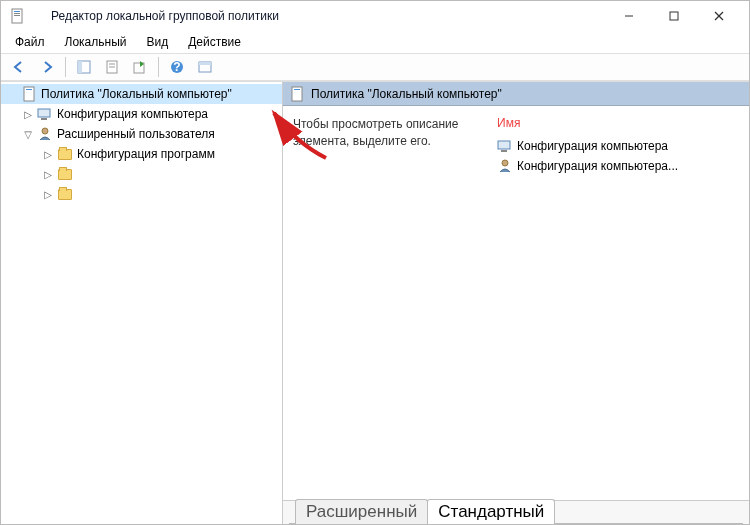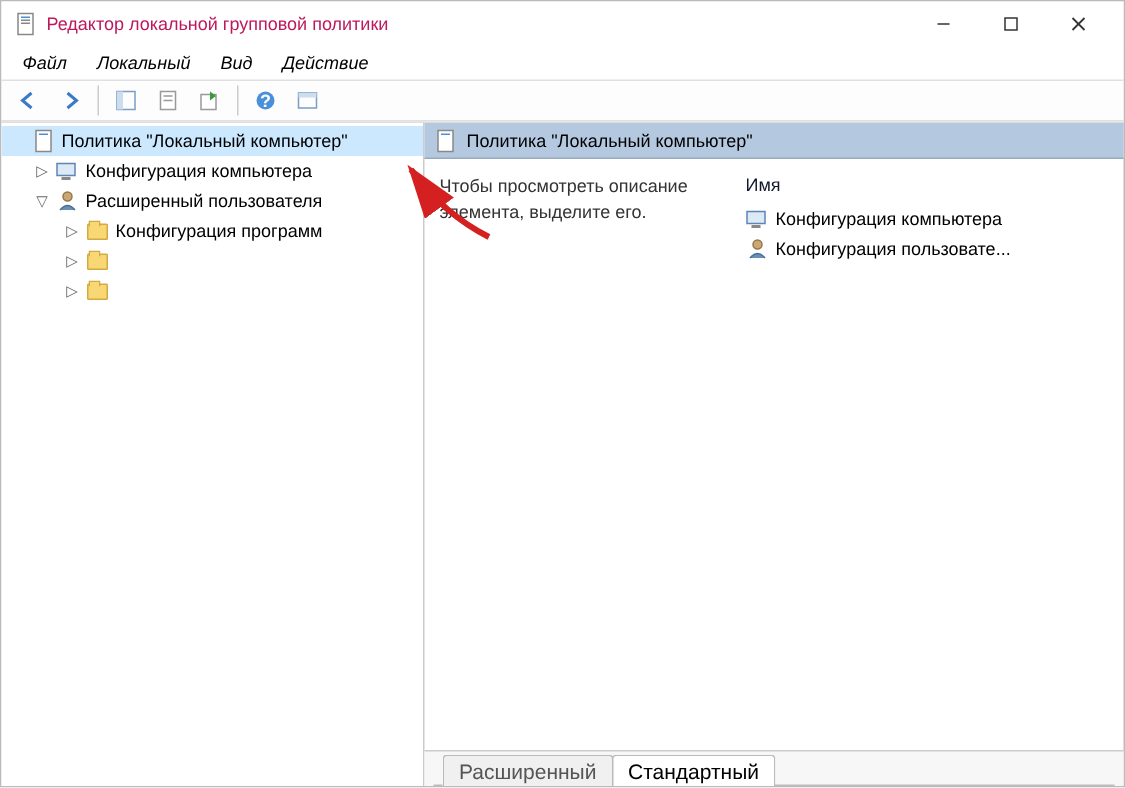--- a/index.html
+++ b/index.html
@@ -2,25 +2,25 @@
 <html><head>
   <meta charset="utf-8">
   <style>
     * { margin: 0; padding: 0; box-sizing: border-box; font-family: "Segoe UI", Tahoma, sans-serif; font-size: 12px; }
     body { background: #fff; width: 750px; height: 525px; overflow: hidden; }
 
     .window { width: 750px; height: 525px; border: 1px solid #bbb; display: flex; flex-direction: column; background: #fff; }
 
     .titlebar { height: 30px; display: flex; align-items: center; padding: 0 8px; background: #fff; }
     .titlebar .t-icon { width: 16px; height: 16px; margin-right: 6px; }
-    .titlebar .title { flex: 1; color: #be185d; }
+    .titlebar .title { flex: 1; color: #0f172a; margin-left: 20px; }
     .winbtn { width: 45px; height: 28px; display:flex; align-items:center; justify-content:center; cursor:pointer; }
 
     .menubar { height: 22px; display:flex; align-items:center; padding: 0 6px; gap: 4px; background:#fff; }
-    .menuitem { padding: 2px 8px; cursor:pointer;font-style:italic; }
+    .menuitem { padding: 2px 8px; cursor:pointer; }
 
     .toolbar { height: 28px; display:flex; align-items:center; padding: 2px 6px; gap: 4px; border-top:1px solid #e0e0e0; border-bottom:1px solid #e0e0e0; background:#fdfdfd; }
     .tbtn { width:24px; height:24px; display:flex; align-items:center; justify-content:center; cursor:pointer; border:1px solid transparent; }
     .tsep { width:1px; height:20px; background:#ccc; margin:0 2px;}
 
     .content { flex:1; display:flex; border-top:1px solid #ddd; }
 
     .tree { width: 282px; border-right:1px solid #ccc; overflow:auto; background:#fff; padding-top:2px; }
     .tnode { display:flex; align-items:center; height:20px; padding:0 4px; white-space:nowrap; cursor:pointer; }
     .tnode.selected { background:#cce8ff; }
@@ -28,26 +28,26 @@
     .ticon { width:16px; height:16px; margin-right:4px; display:flex; align-items:center; justify-content:center;}
     .indent1 { padding-left: 20px; }
     .indent2 { padding-left: 40px; }
 
     .right { flex:1; display:flex; flex-direction:column; position:relative; }
     .rheader { height:24px; background:#b4c8e0; display:flex; align-items:center; padding:0 6px; border-bottom:1px solid #9ab; }
     .rheader .ricon { width:16px; height:16px; margin-right:6px;}
     .rbody { flex:1; display:flex; padding:10px; gap:20px; }
     .rdesc { width:180px; color:#333; line-height:1.4; }
     .rlist { flex:1; }
-    .rcolhead { height:20px; color:#0f172a; padding:0 4px; }
+    .rcolhead { height:20px; color:#ef4444; padding:0 4px; }
     .ritem { display:flex; align-items:center; height:20px; padding:0 4px; cursor:pointer; }
     .ritem .ricon2 { width:16px; height:16px; margin-right:4px; }
 
     .tabs { height:24px; display:flex; align-items:flex-end; border-top:1px solid #ccc; padding:0 6px; background:#f7f7f7; position:relative;}
-    .tab { padding:2px 10px; border:1px solid #bbb; border-bottom:none; background:#fff; font-size:14px; border-radius:3px 3px 0 0; cursor:pointer; margin-right:-1px; }
+    .tab { padding:2px 10px; border:1px solid #bbb; border-bottom:none; background:#fff; font-size:17px; border-radius:3px 3px 0 0; cursor:pointer; margin-right:-1px; }
     .tab.inactive { background:#f0f0f0; color:#555; }
 
     .arrow { position:absolute; left:266px; top:108px; pointer-events:none; z-index:10;}
 
     .folder-icon { width:14px; height:11px; background:#f8d775; border:1px solid #d4a940; border-radius:1px; position:relative; }
     .folder-icon::before{ content:""; position:absolute; top:-3px; left:0; width:6px; height:3px; background:#f8d775; border:1px solid #d4a940; border-bottom:none; border-radius:1px 1px 0 0;}
 
     .computer-icon svg, .user-icon svg, .doc-icon svg { display:block; }
   </style>
 </head>
@@ -207,21 +207,21 @@
                   <rect x="1" y="3" width="12" height="8" fill="#dde9f5" stroke="#5b87b5"></rect>
                   <rect x="4" y="12" width="6" height="2" fill="#888"></rect>
                 </svg></span>
             <span>Конфигурация компьютера</span>
           </div>
           <div class="ritem">
             <span class="ricon2"><svg width="16" height="16">
                   <circle cx="8" cy="5" r="3" fill="#c8a878" stroke="#997744"></circle>
                   <path d="M3 14 Q8 8 13 14" fill="#6a8fb5" stroke="#4a6f95"></path>
                 </svg></span>
-            <span>Конфигурация пользовате...</span>
+            <span>Конфигурация компьютера...</span>
           </div>
         </div>
       </div>
       <div class="tabs">
         <div style="width:6px; border-bottom:1px solid #bbb;"></div>
         <div class="tab inactive">Расширенный</div>
         <div class="tab">Стандартный</div>
         <div style="flex:1; border-bottom:1px solid #bbb;"></div>
       </div>
     </div>

